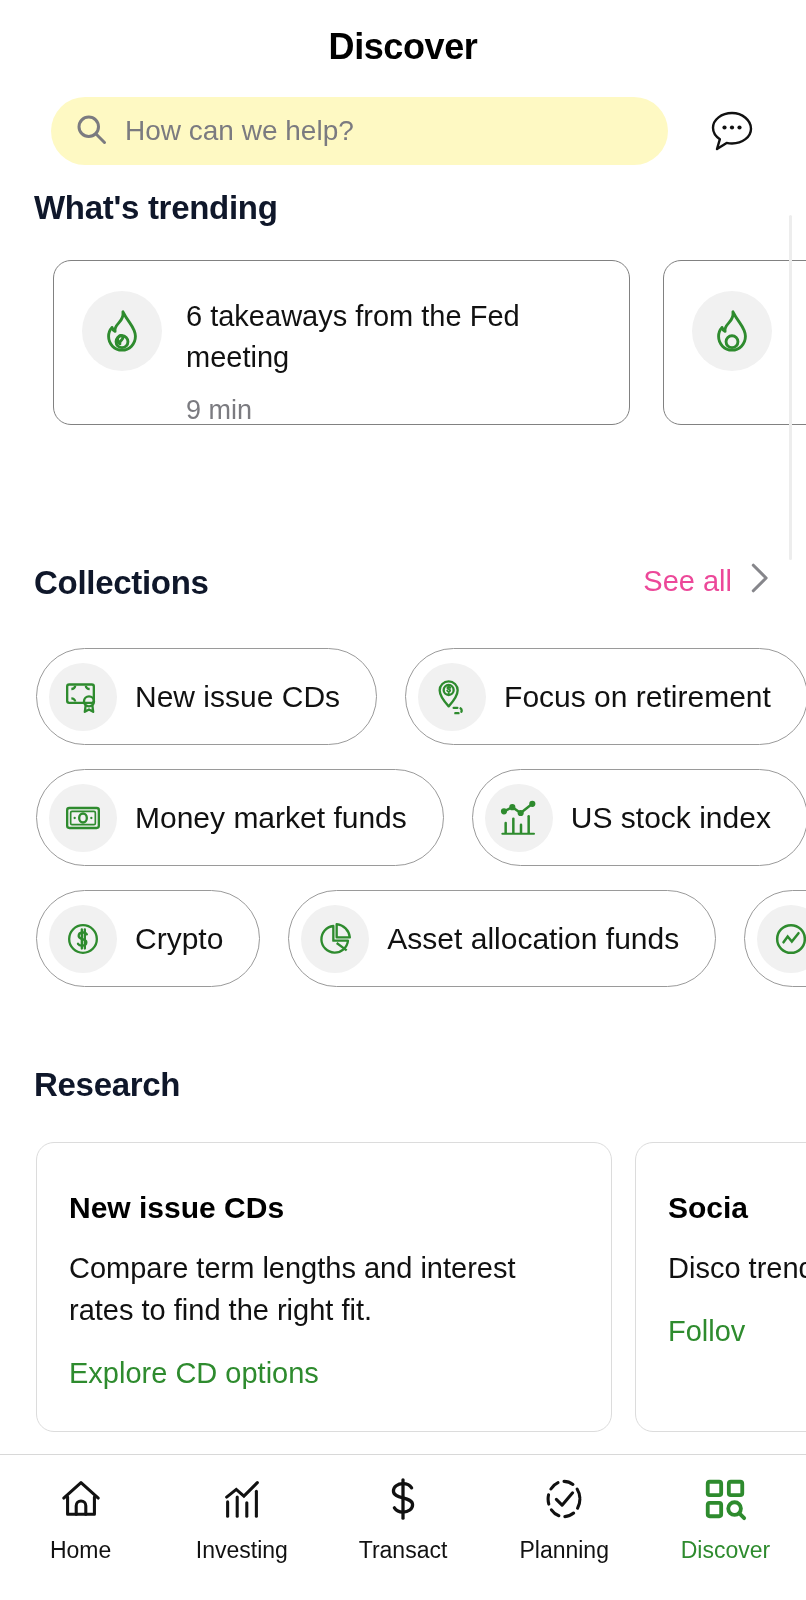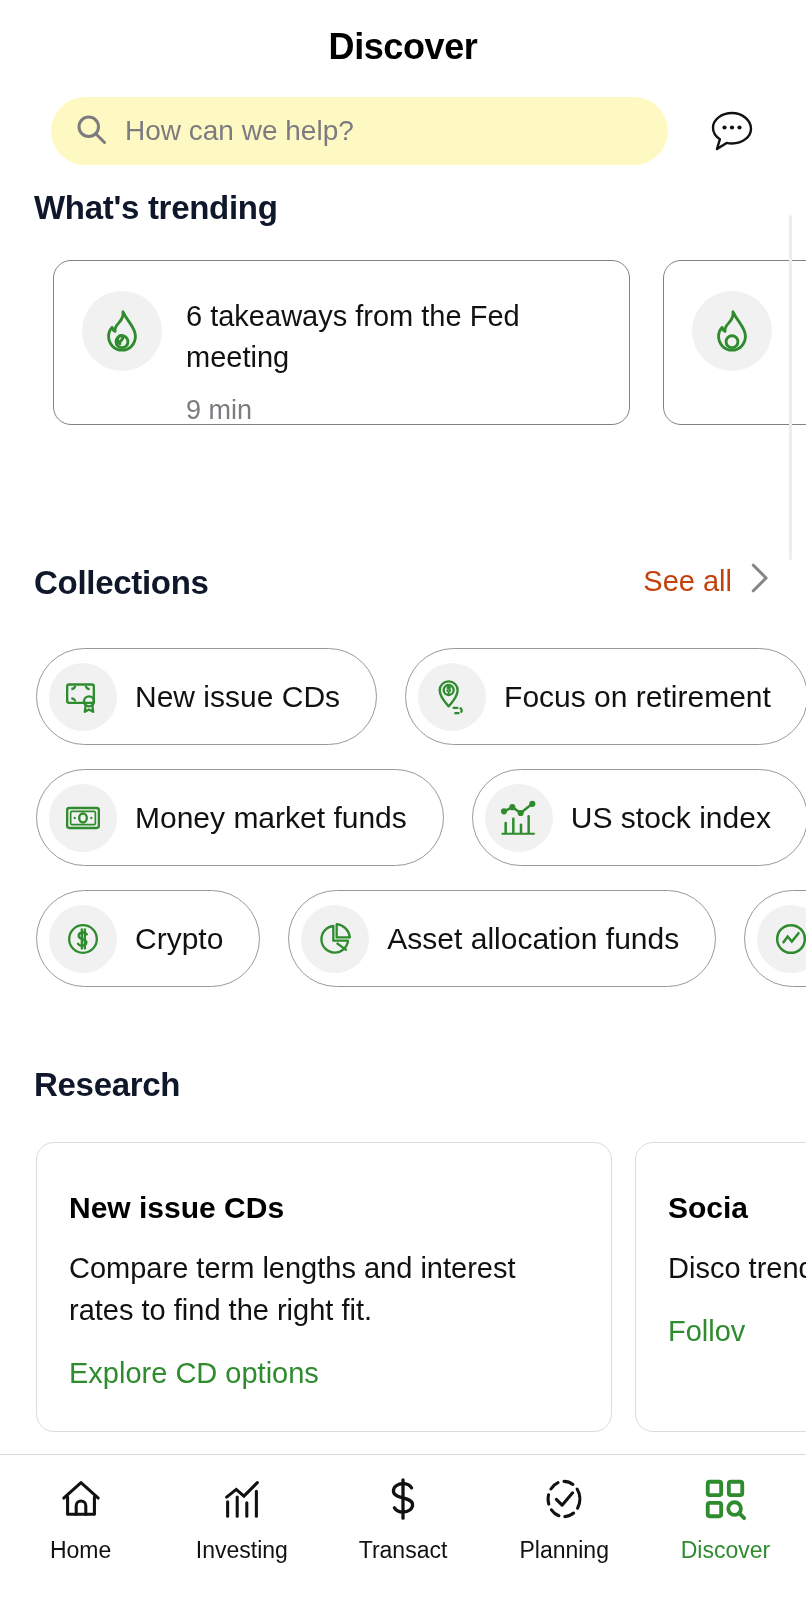--- a/index.html
+++ b/index.html
@@ -68,21 +68,21 @@
   .sec-title {
     font-size: 33px;
     font-weight: bold;
     color: #0f172a;
     letter-spacing: -0.3px;
   }
   .see-all {
     display: flex;
     align-items: center;
     gap: 14px;
-    color: #c2410c;
+    color: #ec4899;
     font-size: 29px;
   }
 
   
   #trending-head { margin-top: 24px; }
   .trend-rail {
     margin-top: 33px;
     display: flex;
     gap: 33px;
     padding-left: 53px;

